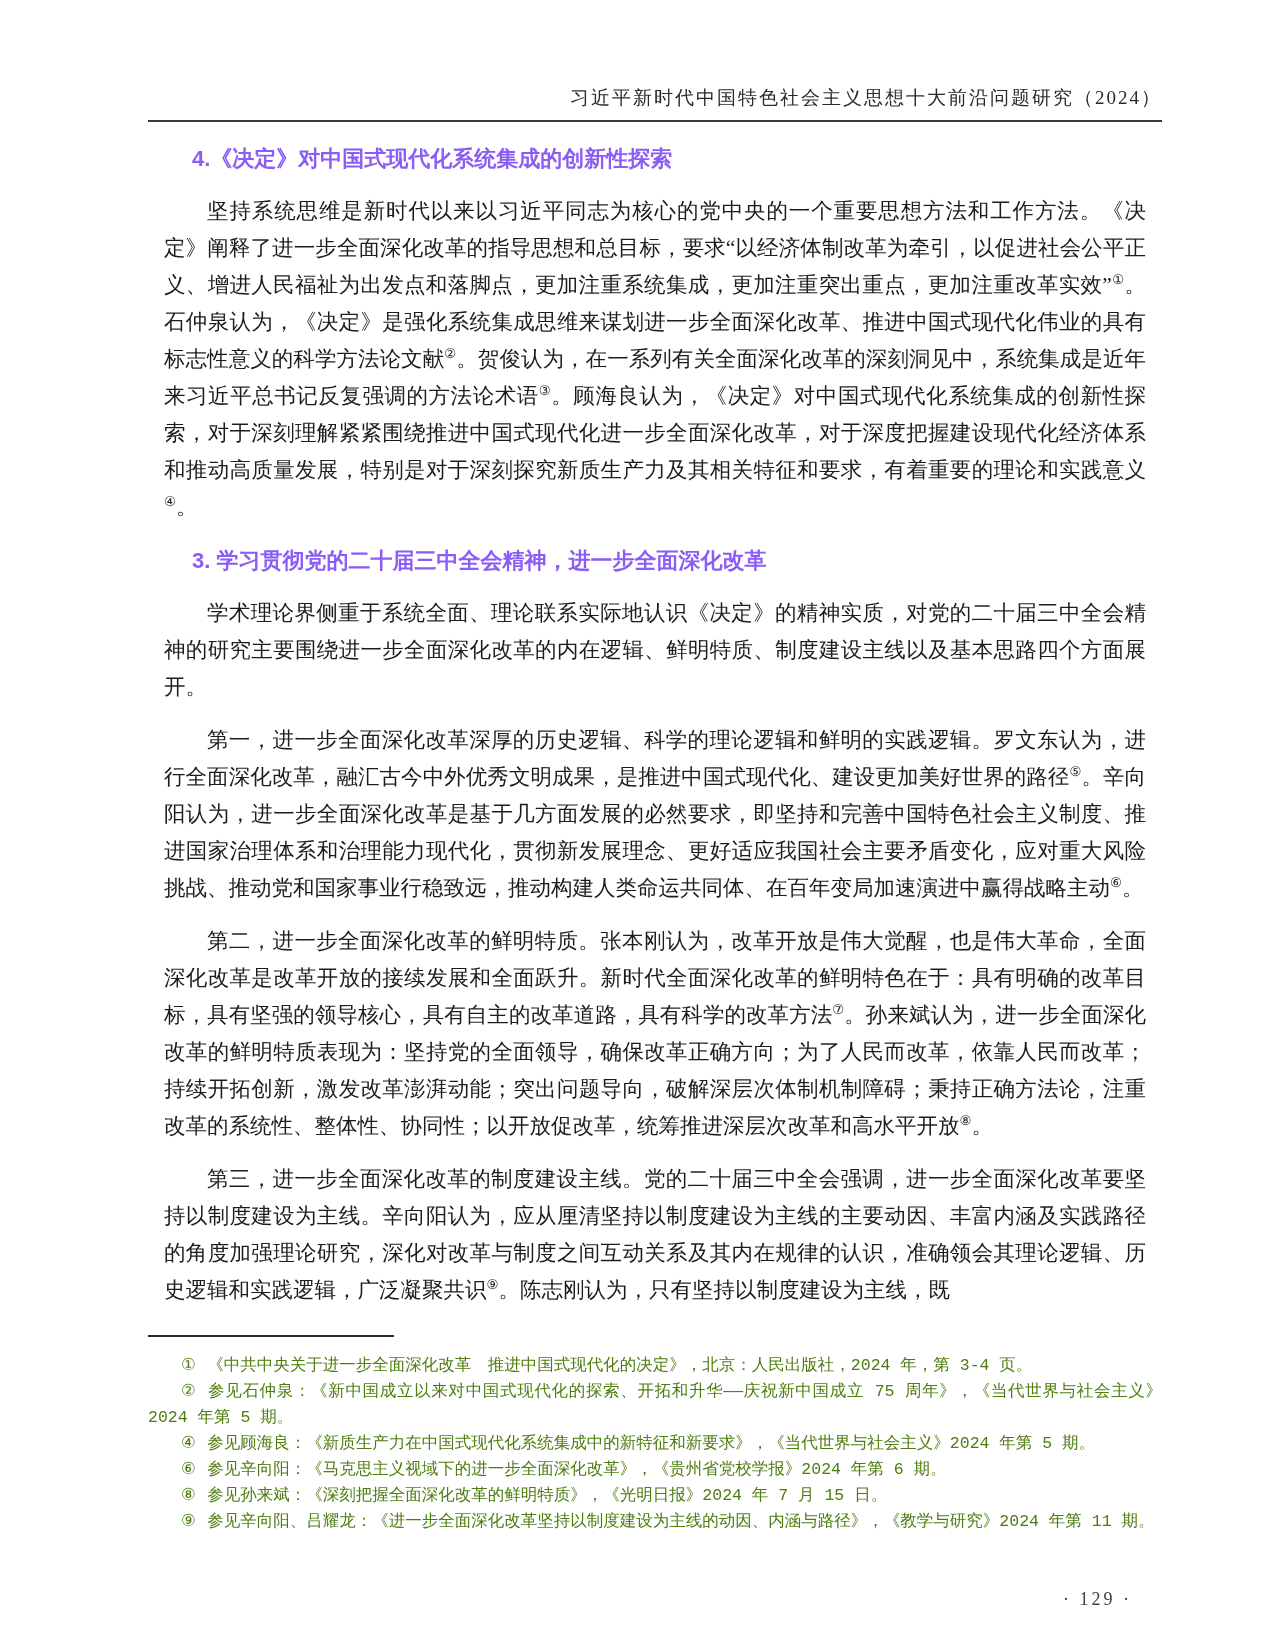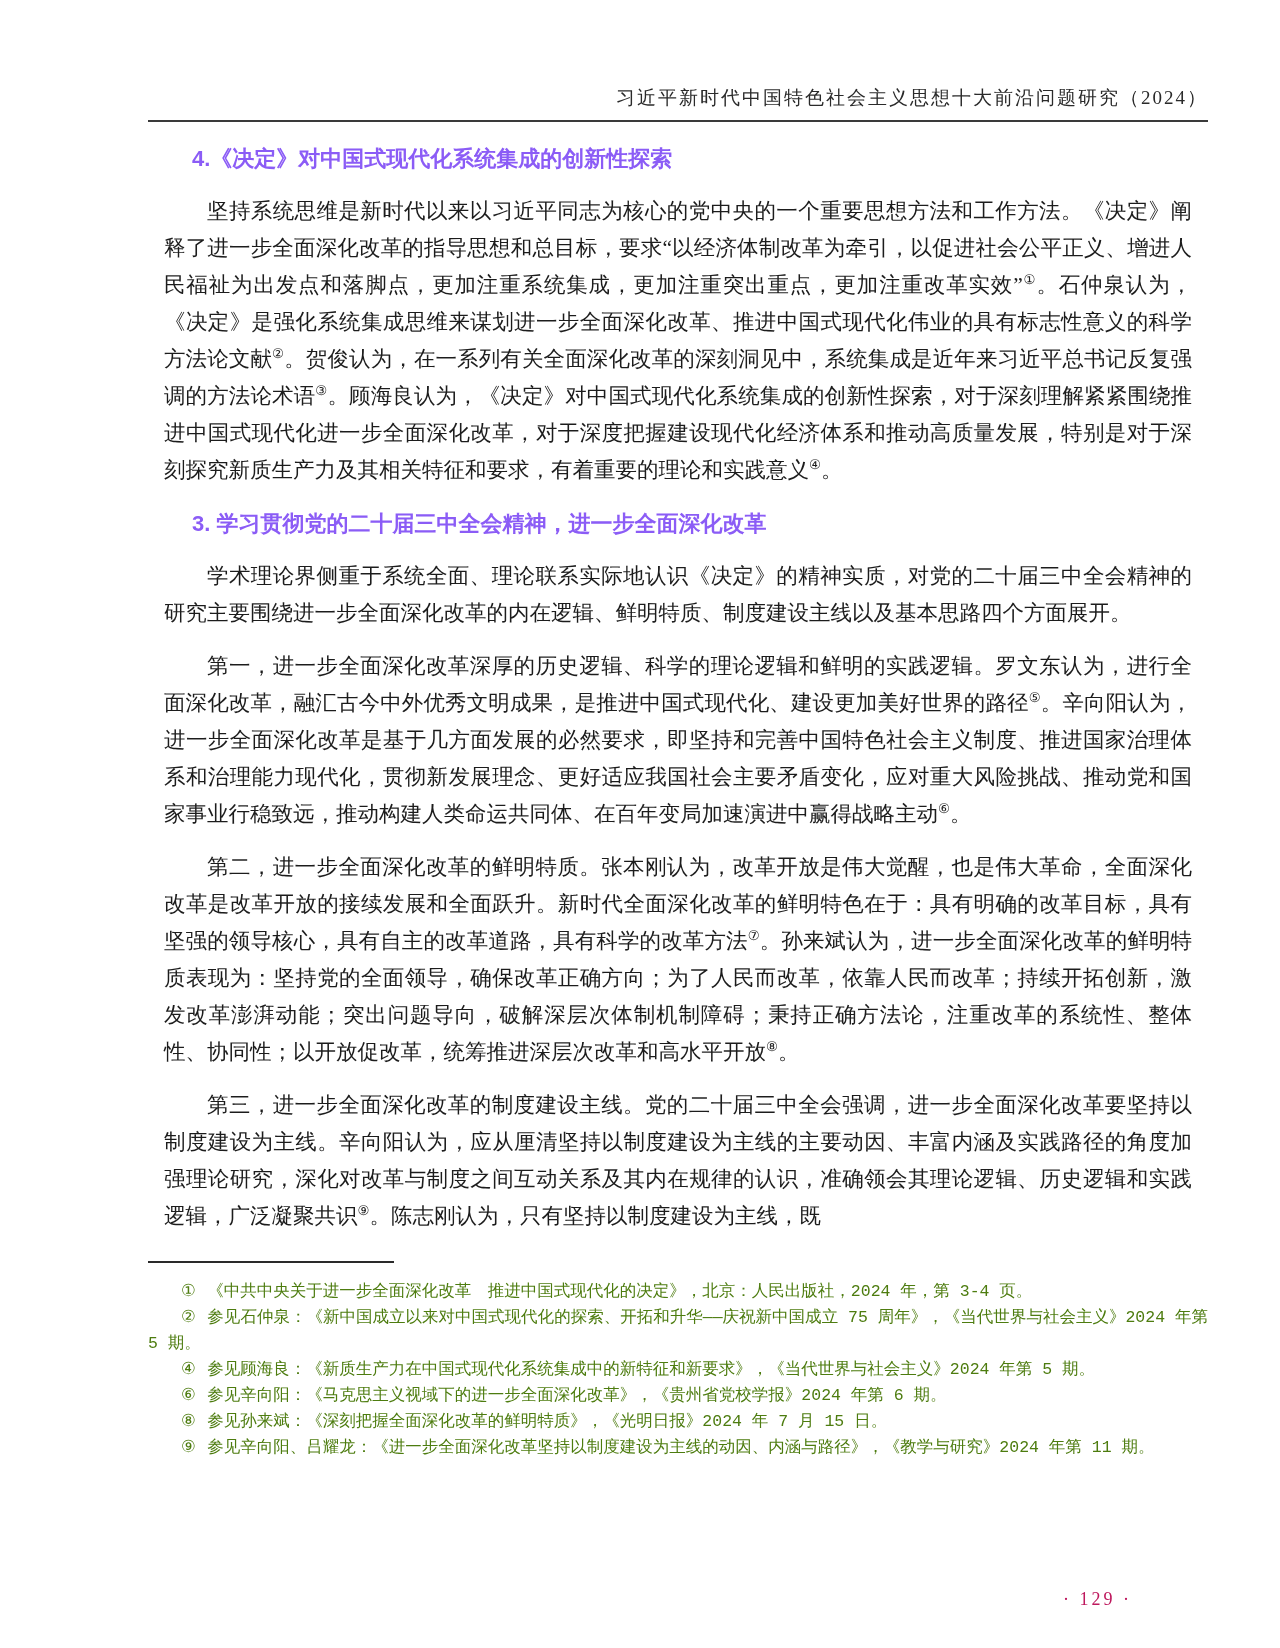--- a/index.html
+++ b/index.html
@@ -3,21 +3,21 @@
 <meta charset="utf-8">
 <style>
   html,body{margin:0;padding:0;background:#ffffff;}
   .page{
     position:relative;
     width:1280px;
     height:1648px;
     box-sizing:border-box;
     background:#ffffff;
     color:#1c1c1c;
-    padding:86px 72px 0 148px;
+    padding:86px 118px 0 148px;
     font-family:"Liberation Serif","DejaVu Serif",serif;
     overflow:hidden;
   }
   .running-title{
     text-align:right;
     font-size:19px;
     line-height:24px;
     letter-spacing:2px;
     color:#2a2a2a;
     white-space:nowrap;
@@ -65,21 +65,21 @@
     color:#4d7c0f;
     font-family:Liberation Mono, monospace;
   }
   .fn-marker{margin-right:0.7em;}
   .page-number{
     position:absolute;
     right:148px;
     bottom:38px;
     font-size:18px;
     letter-spacing:3px;
-    color:#be185d;
+    color:#404040;
   }
 </style>
 </head>
 <body>
 
 <div class="page">
 
   <header>
     <div class="running-title">习近平新时代中国特色社会主义思想十大前沿问题研究（2024）</div>
     <hr class="header-rule">

